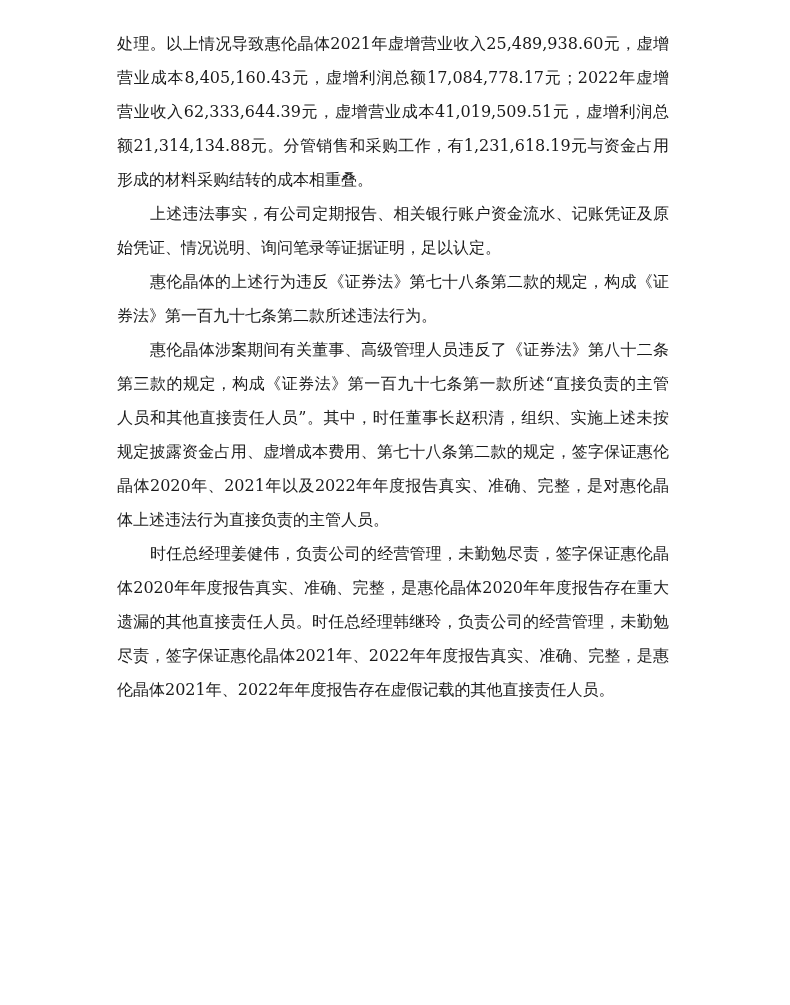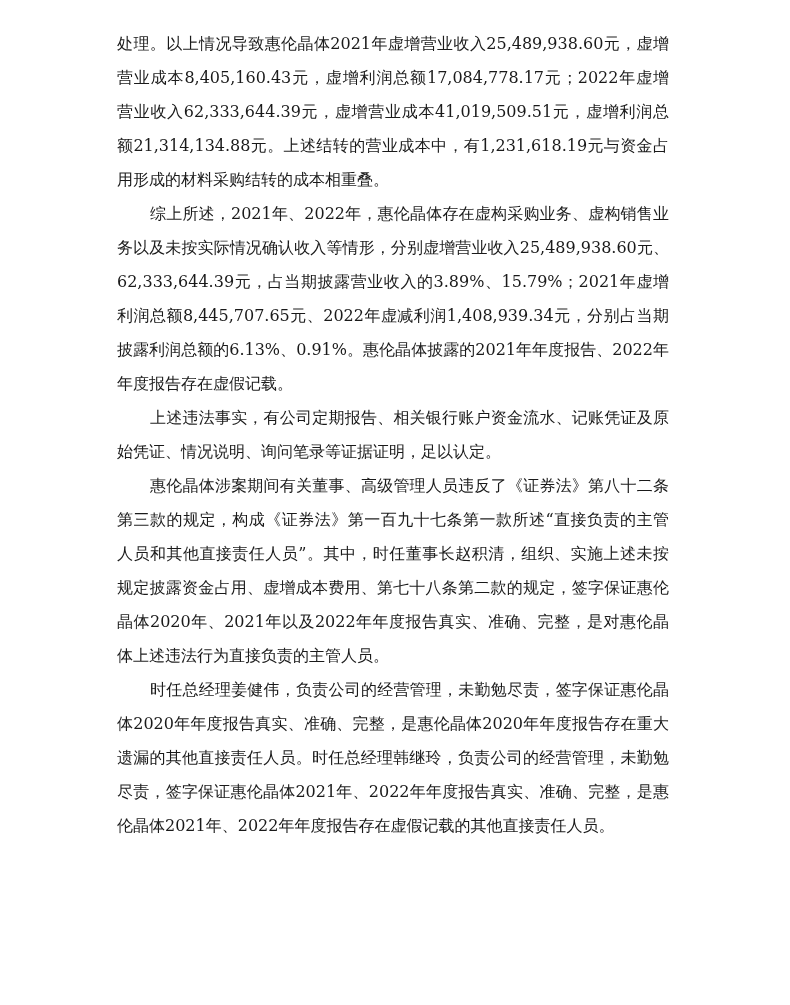--- a/index.html
+++ b/index.html
@@ -16,18 +16,18 @@
     text-align: justify;
     text-justify: inter-character;
   }
   .page p { margin: 0; padding: 0; }
   .page p.indent { text-indent: 33px; }
 </style>
 </head>
 <body>
 
 <div class="page">
-  <p>处理。以上情况导致惠伦晶体2021年虚增营业收入25,489,938.60元，虚增营业成本8,405,160.43元，虚增利润总额17,084,778.17元；2022年虚增营业收入62,333,644.39元，虚增营业成本41,019,509.51元，虚增利润总额21,314,134.88元。上述结转的营业成本中，有1,231,618.19元与资金占用形成的材料采购结转的成本相重叠。</p>
-  <p class="indent">综上所述，2021年、2022年，惠伦晶体存在虚构采购业务、虚构销售业务以及未按实际情况确认收入等情形，分别虚增营业收入25,489,938.60元、62,333,644.39元，占当期披露营业收入的3.89%、15.79%；2021年虚增利润总额8,445,707.65元、2022年虚减利润1,408,939.34元，分别占当期披露利润总额的6.13%、0.91%。惠伦晶体披露的2021年年度报告、2022年年度报告存在虚假记载。</p>
+  <p>处理。以上情况导致惠伦晶体2021年虚增营业收入25,489,938.60元，虚增营业成本8,405,160.43元，虚增利润总额17,084,778.17元；2022年虚增营业收入62,333,644.39元，虚增营业成本41,019,509.51元，虚增利润总额21,314,134.88元。分管销售和采购工作，有1,231,618.19元与资金占用形成的材料采购结转的成本相重叠。</p>
   <p class="indent">上述违法事实，有公司定期报告、相关银行账户资金流水、记账凭证及原始凭证、情况说明、询问笔录等证据证明，足以认定。</p>
+  <p class="indent">惠伦晶体的上述行为违反《证券法》第七十八条第二款的规定，构成《证券法》第一百九十七条第二款所述违法行为。</p>
   <p class="indent">惠伦晶体涉案期间有关董事、高级管理人员违反了《证券法》第八十二条第三款的规定，构成《证券法》第一百九十七条第一款所述“直接负责的主管人员和其他直接责任人员”。其中，时任董事长赵积清，组织、实施上述未按规定披露资金占用、虚增成本费用、第七十八条第二款的规定，签字保证惠伦晶体2020年、2021年以及2022年年度报告真实、准确、完整，是对惠伦晶体上述违法行为直接负责的主管人员。</p>
   <p class="indent">时任总经理姜健伟，负责公司的经营管理，未勤勉尽责，签字保证惠伦晶体2020年年度报告真实、准确、完整，是惠伦晶体2020年年度报告存在重大遗漏的其他直接责任人员。时任总经理韩继玲，负责公司的经营管理，未勤勉尽责，签字保证惠伦晶体2021年、2022年年度报告真实、准确、完整，是惠伦晶体2021年、2022年年度报告存在虚假记载的其他直接责任人员。</p>
 </div>
 
 </body></html>

